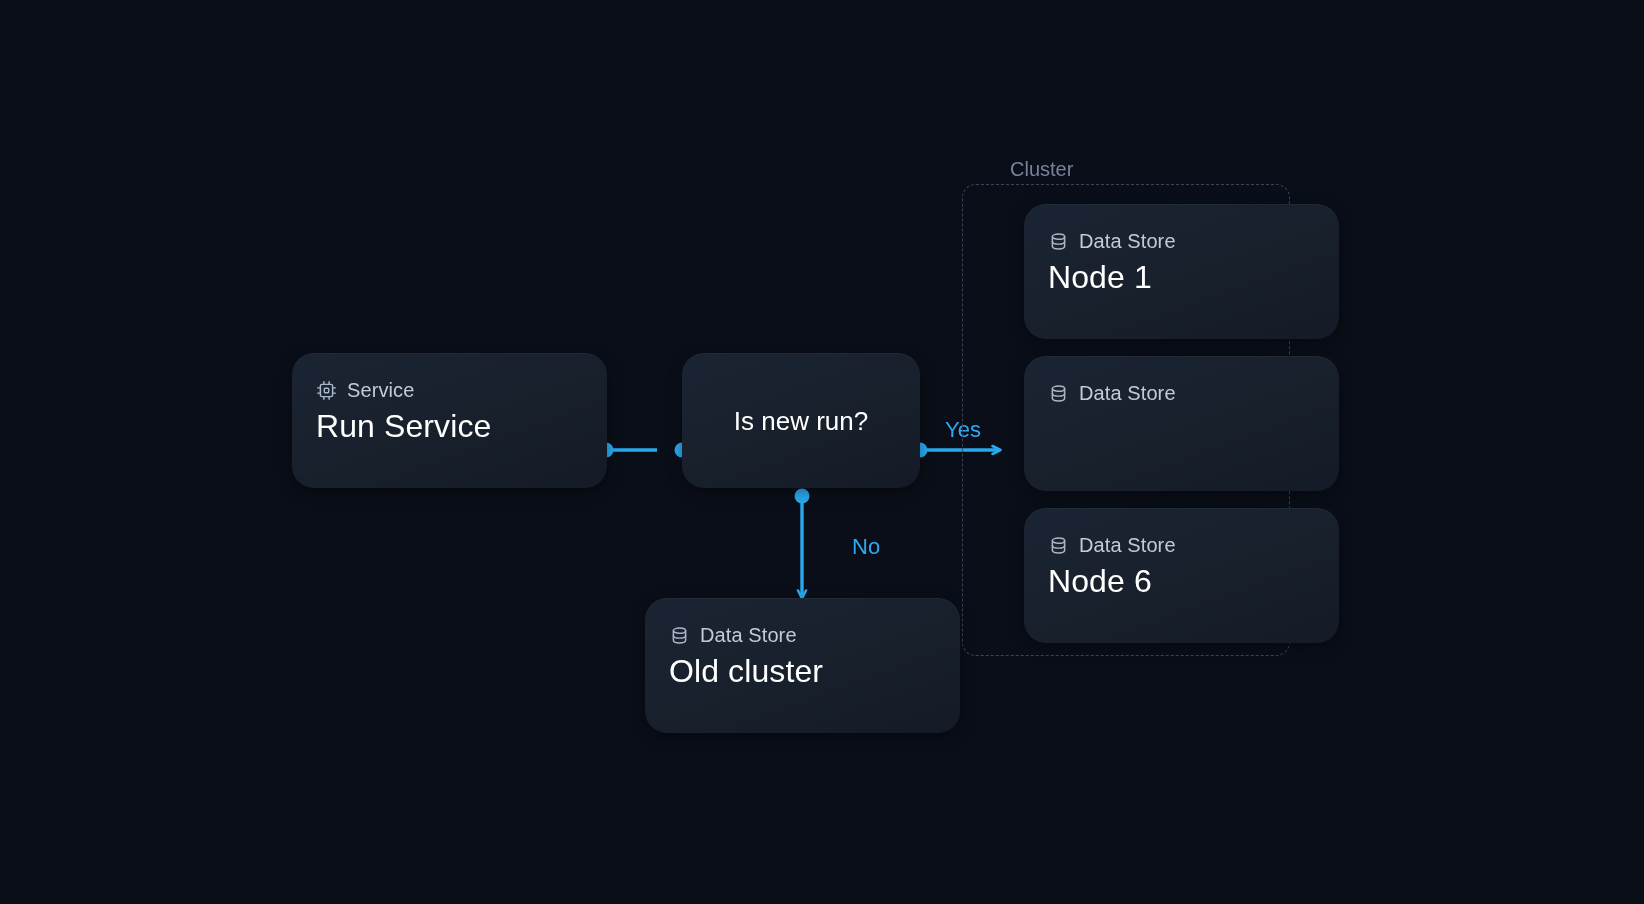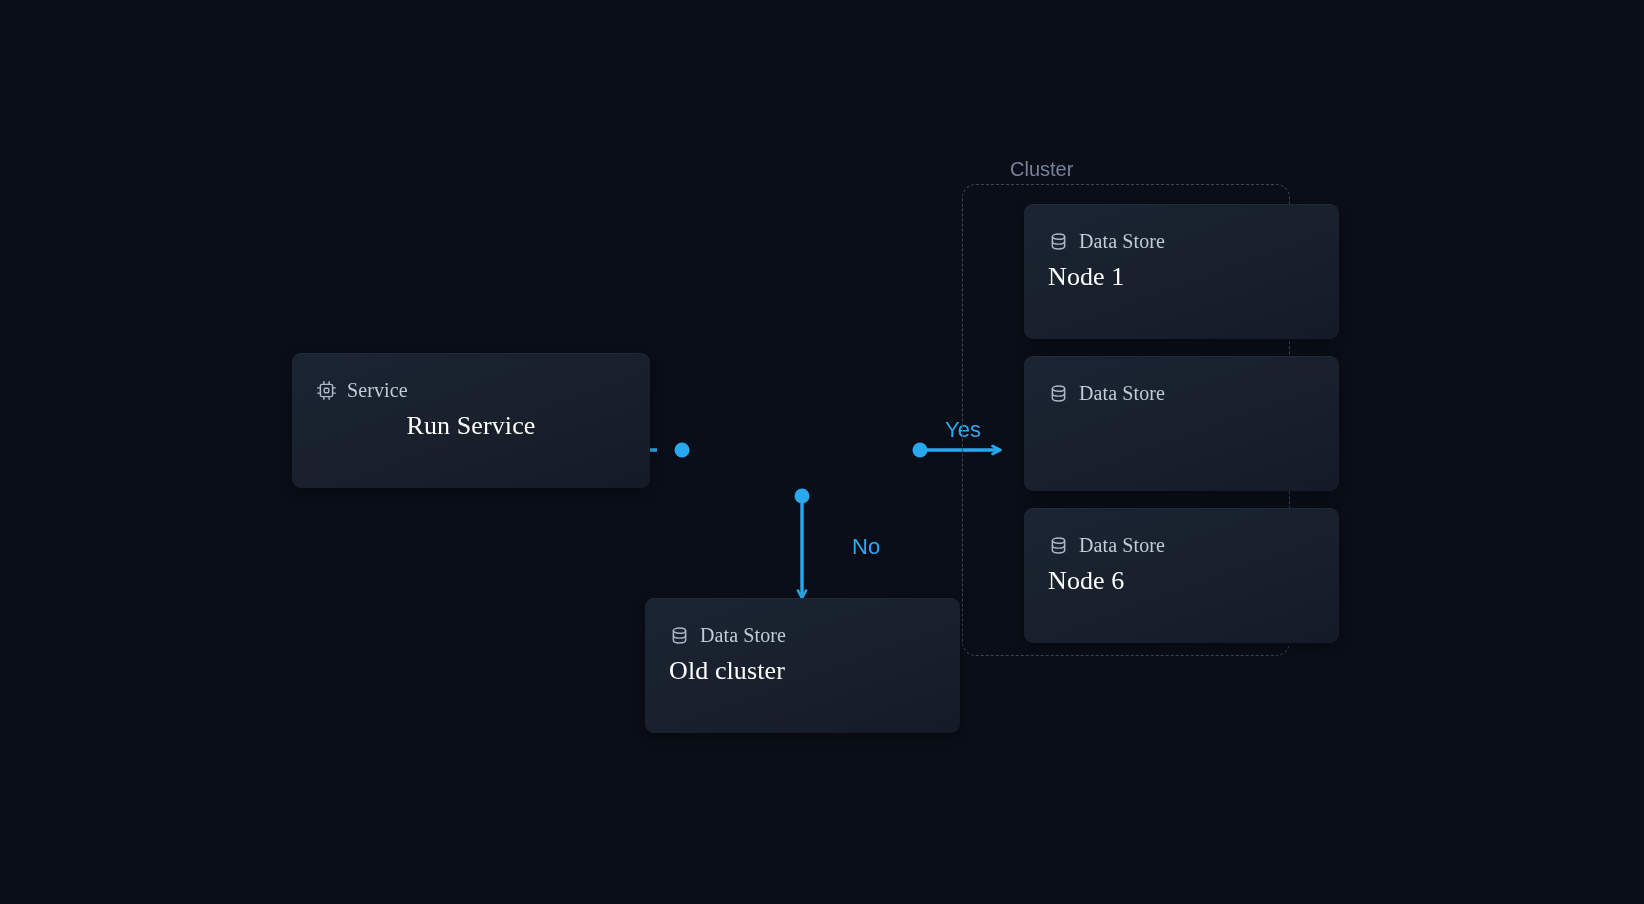--- a/index.html
+++ b/index.html
@@ -28,25 +28,24 @@
     top: 0;
     width: 1644px;
     height: 904px;
     pointer-events: none;
   }
 
   
   .node {
     position: absolute;
     box-sizing: border-box;
-    border-radius: 9px;
+    border-radius: 22px;
     background: linear-gradient(160deg, #1b2433 0%, #18202c 55%, #141b26 100%);
     box-shadow: 0 1px 0 rgba(255,255,255,0.035) inset,
                 0 4px 14px rgba(0,0,0,0.35);
-    font-family: Liberation Serif, serif;
   }
 
   .node-inner {
     padding: 26px 24px 22px 24px;
   }
 
   .node-head {
     display: flex;
     align-items: center;
     gap: 10px;
@@ -55,21 +54,21 @@
 
   .node-kind {
     font-size: 20px;
     line-height: 22px;
     color: #c2cbd8;
     letter-spacing: 0.1px;
     white-space: nowrap;
   }
 
   .node-title {
-    font-size: 26px;
+    font-size: 32px;
     line-height: 30px;
     color: #ffffff;
     letter-spacing: 0.1px;
     white-space: nowrap;
   }
 
   .icon {
     display: inline-flex;
     width: 21px;
     height: 21px;
@@ -152,36 +151,39 @@
       <line x1="802" y1="496" x2="802" y2="598" stroke="#29a8ee" stroke-width="3.4" marker-end="url(#arrowDown)"></line>
     </g>
   </svg>
 
   <div class="edge-label" style="left:945px; top:420px;">Yes</div>
   <div class="edge-label" style="left:852px; top:537px;">No</div>
 
   <div id="cluster-label">Cluster</div>
   <div id="cluster-group"></div>
 
-  <div class="node" style="left:292px; top:353px; width:358px; height:135px;text-align:center;">
+  <div class="node" style="left:292px; top:353px; width:315px; height:135px;">
     <div class="node-inner">
       <div class="node-head">
         <span class="icon">
           <svg viewBox="0 0 24 24" fill="none" stroke="currentColor" stroke-width="1.7" stroke-linecap="round" stroke-linejoin="round">
             <rect x="5" y="5" width="14" height="14" rx="2"></rect>
             <rect x="9.5" y="9.5" width="5" height="5" rx="1"></rect>
             <path d="M9 2v3M15 2v3M9 19v3M15 19v3M2 9h3M2 15h3M19 9h3M19 15h3"></path>
           </svg>
         </span>
         <span class="node-kind">Service</span>
       </div>
       <div class="node-title">Run Service</div>
     </div>
   </div>
 
+  <div class="node decision" style="left:682px; top:353px; width:238px; height:135px;">
+    <div class="decision-label">Is new run?</div>
+  </div>
 
   <div class="node" style="left:645px; top:598px; width:315px; height:135px;">
     <div class="node-inner">
       <div class="node-head">
         <span class="icon">
           <svg viewBox="0 0 24 24" fill="none" stroke="currentColor" stroke-width="1.7" stroke-linecap="round" stroke-linejoin="round">
             <ellipse cx="12" cy="6.5" rx="7" ry="3"></ellipse>
             <path d="M5 6.5v11c0 1.66 3.13 3 7 3s7-1.34 7-3v-11"></path>
             <path d="M5 12c0 1.66 3.13 3 7 3s7-1.34 7-3"></path>
           </svg>

